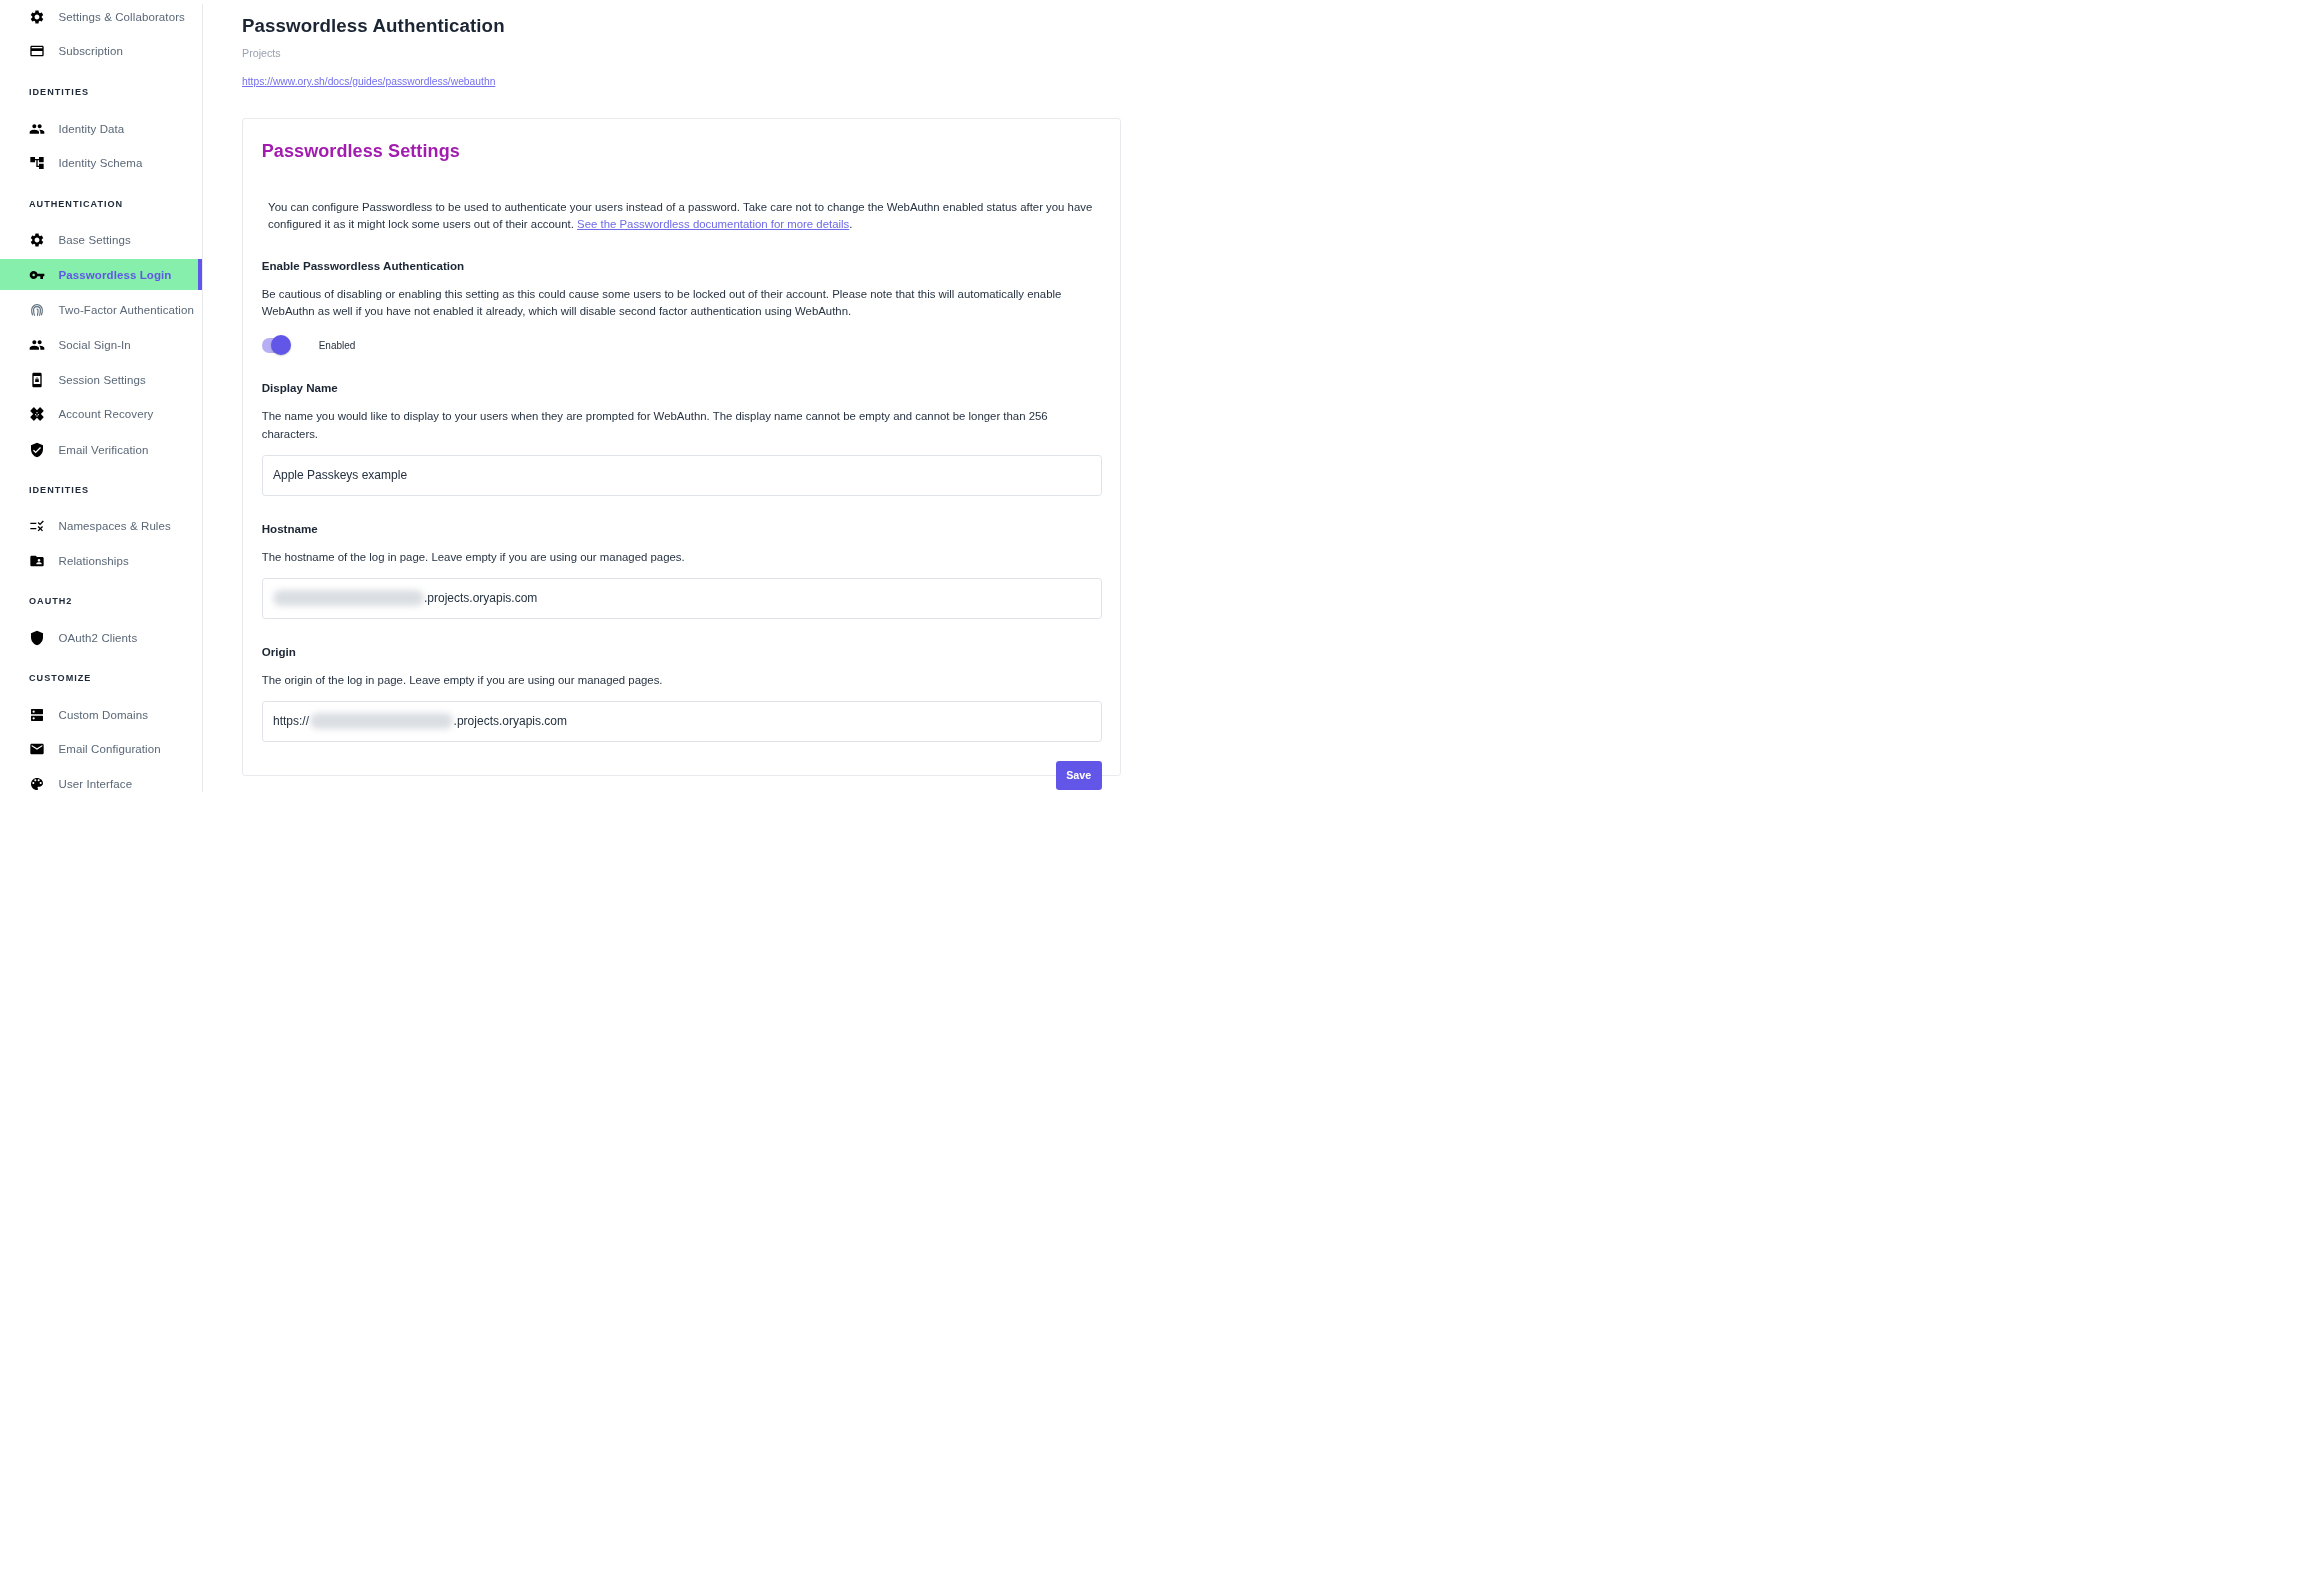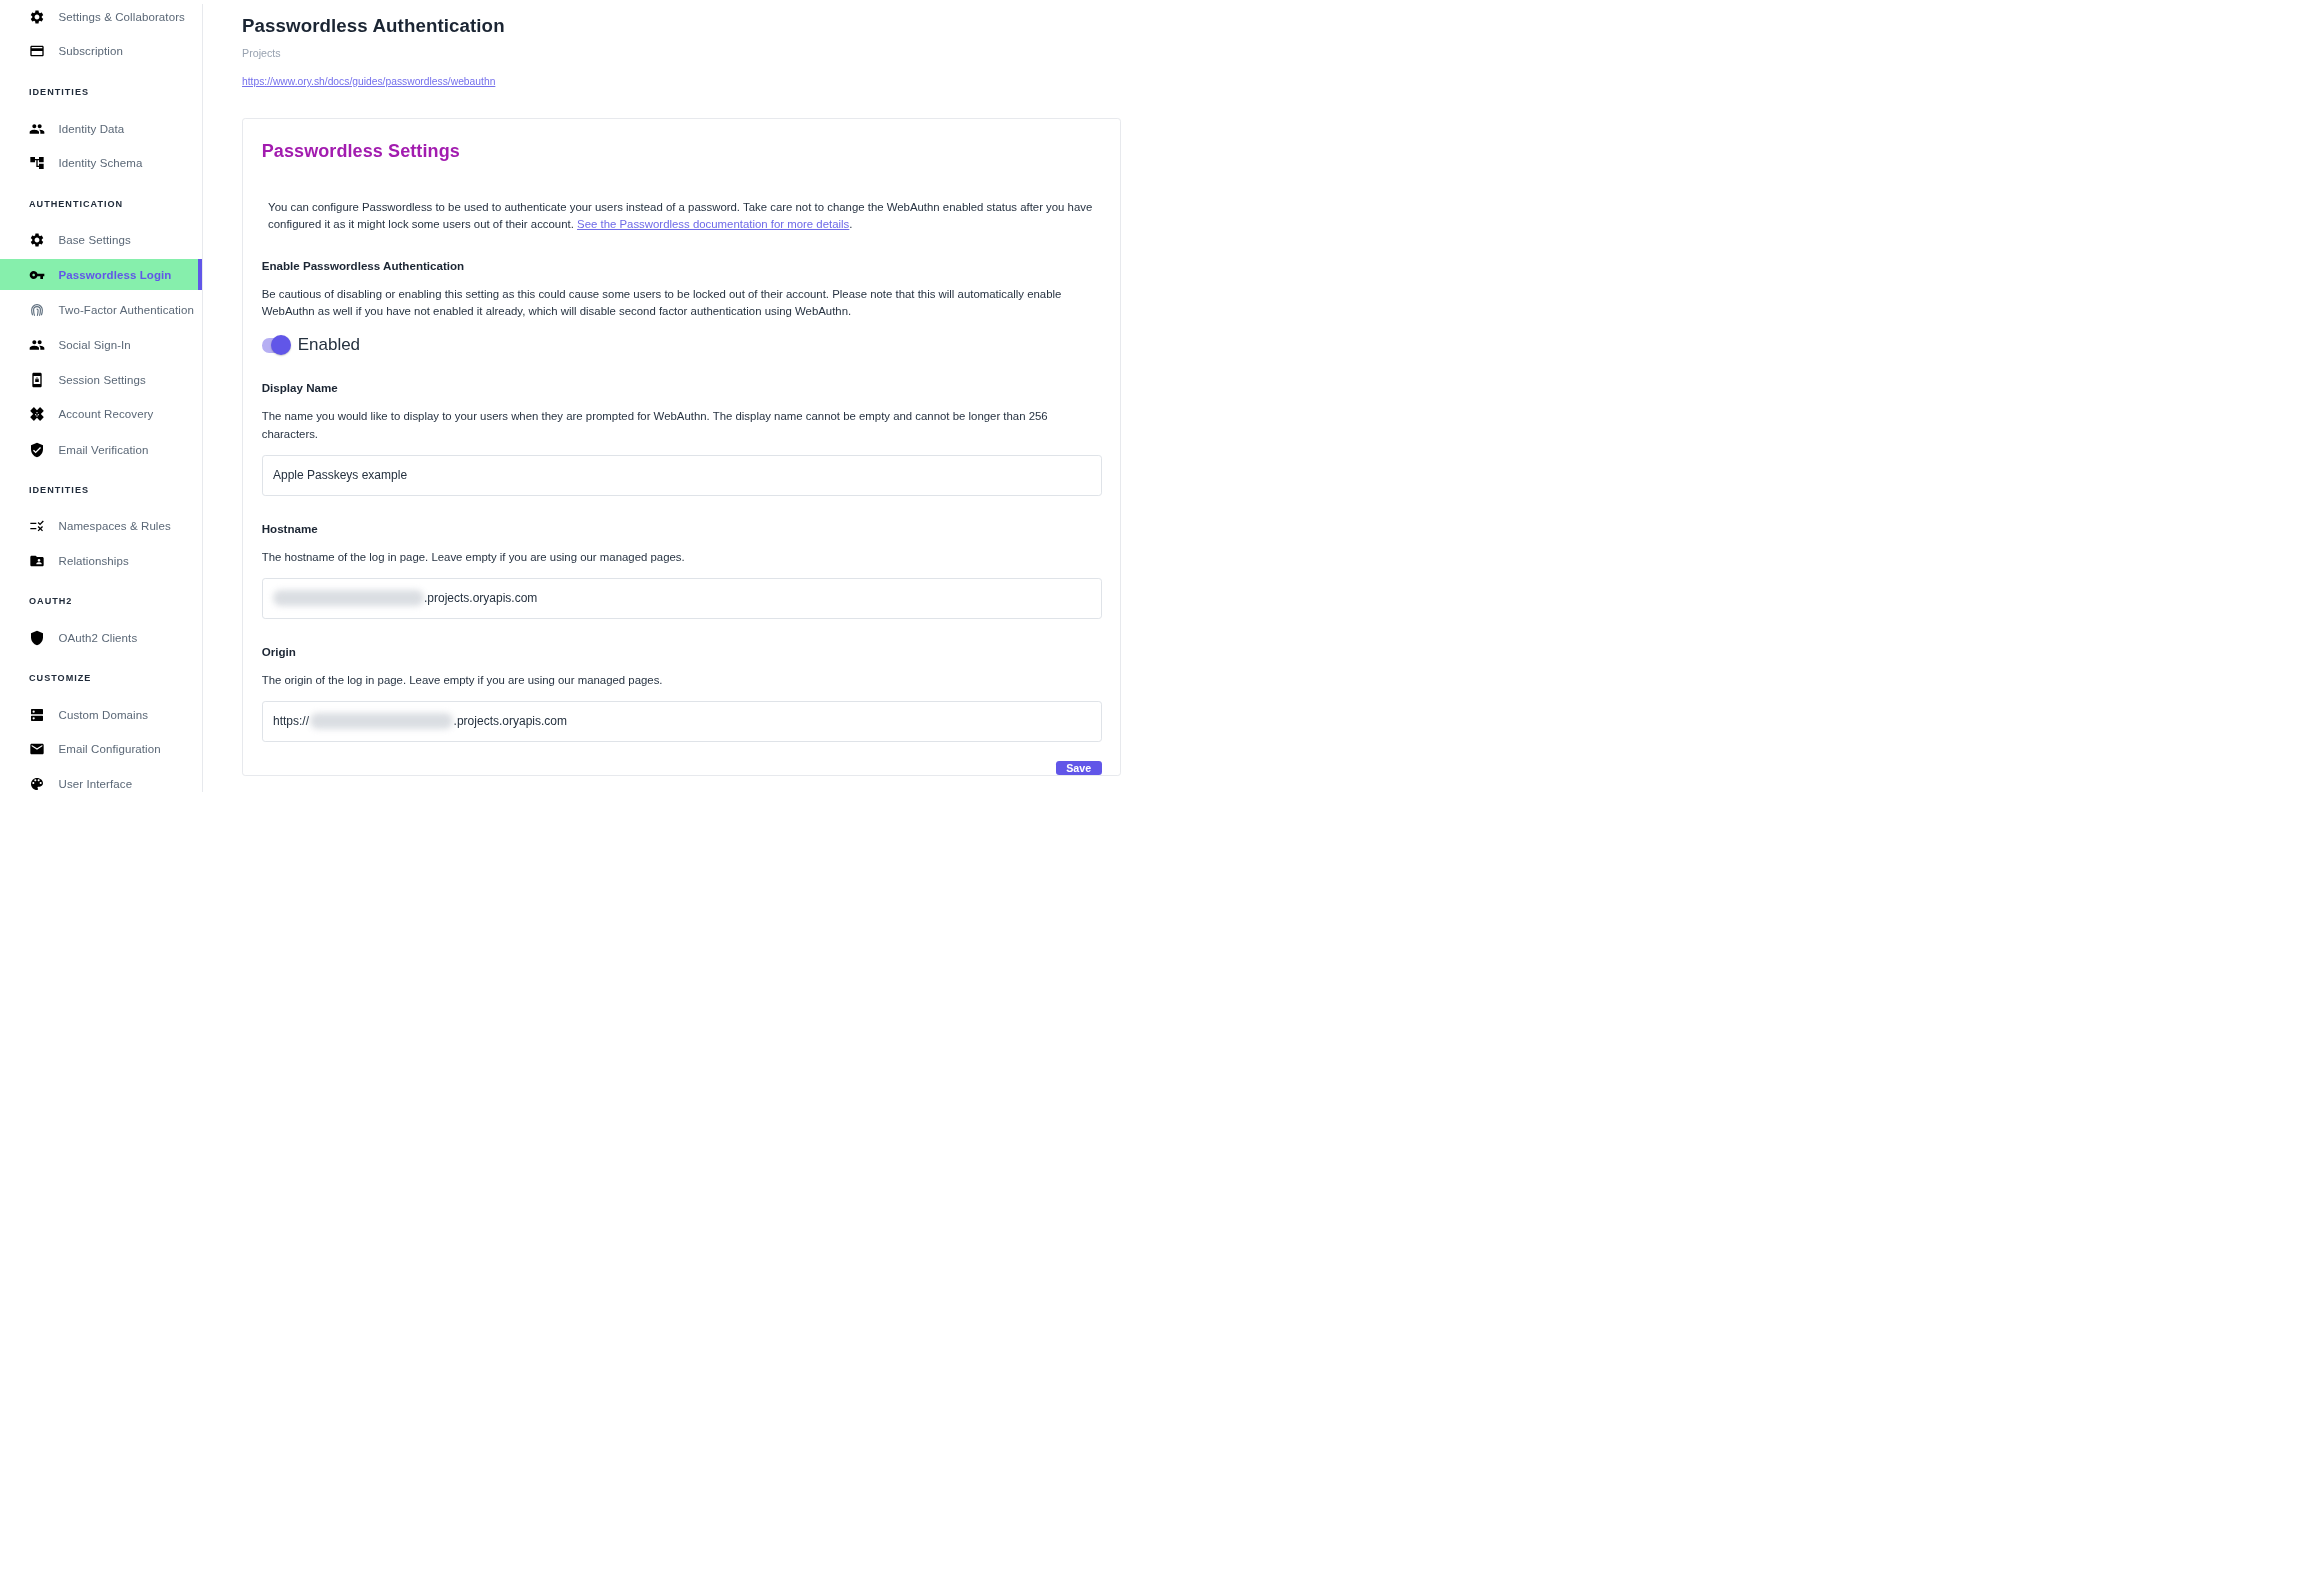--- a/index.html
+++ b/index.html
@@ -76,37 +76,37 @@
   .toggle-row { margin-top:14.7px; height:20px; display:flex; align-items:center; }
   .toggle { position:relative; width:27px; height:14.3px; cursor:pointer; }
   .toggle .track {
     position:absolute; left:0; top:0; width:27px; height:14.3px; border-radius:7.2px;
     background:#B6AFF3;
   }
   .toggle .knob {
     position:absolute; right:-2.4px; top:-2.8px; width:20px; height:20px;
     border-radius:50%; background:#6156E8; box-shadow:0 0.8px 1.6px rgba(0,0,0,.25);
   }
-  .toggle-label { margin-left:9px; font-size:17px; color:#25313F; }
+  .toggle-label { margin-left:30px; font-size:10px; color:#25313F; }
   
   .text-input {
     margin-top:11.5px; height:41px; width:100%; border:0.8px solid #DFE3E8;
     border-radius:3.2px; background:#fff; display:flex; align-items:center;
     padding-left:10.3px; font-size:12px; color:#25313F; cursor:text;
   }
   .redacted {
     display:inline-block; height:16px; border-radius:8px; background:#C7CCD3;
     filter:blur(3.2px); opacity:.65; vertical-align:middle;
   }
   .redacted.host { width:151px; }
   .redacted.origin { width:143px; margin:0 0.8px; }
   
   .save-row { margin-top:19px; display:flex; justify-content:flex-end; }
   .save-btn {
-    width:46px; height:14px; background:#6156E8; color:#fff; border:none;
+    width:46px; height:29px; background:#6156E8; color:#fff; border:none;
     border-radius:3.2px; font-family:"Liberation Sans",sans-serif;
     font-size:10.7px; font-weight:700; cursor:pointer;
   }
 </style>
 </head>
 <body>
 
 <svg width="0" height="0" style="position:absolute" aria-hidden="true">
   <defs>
     <symbol id="i-gear" viewBox="0 0 24 24">

